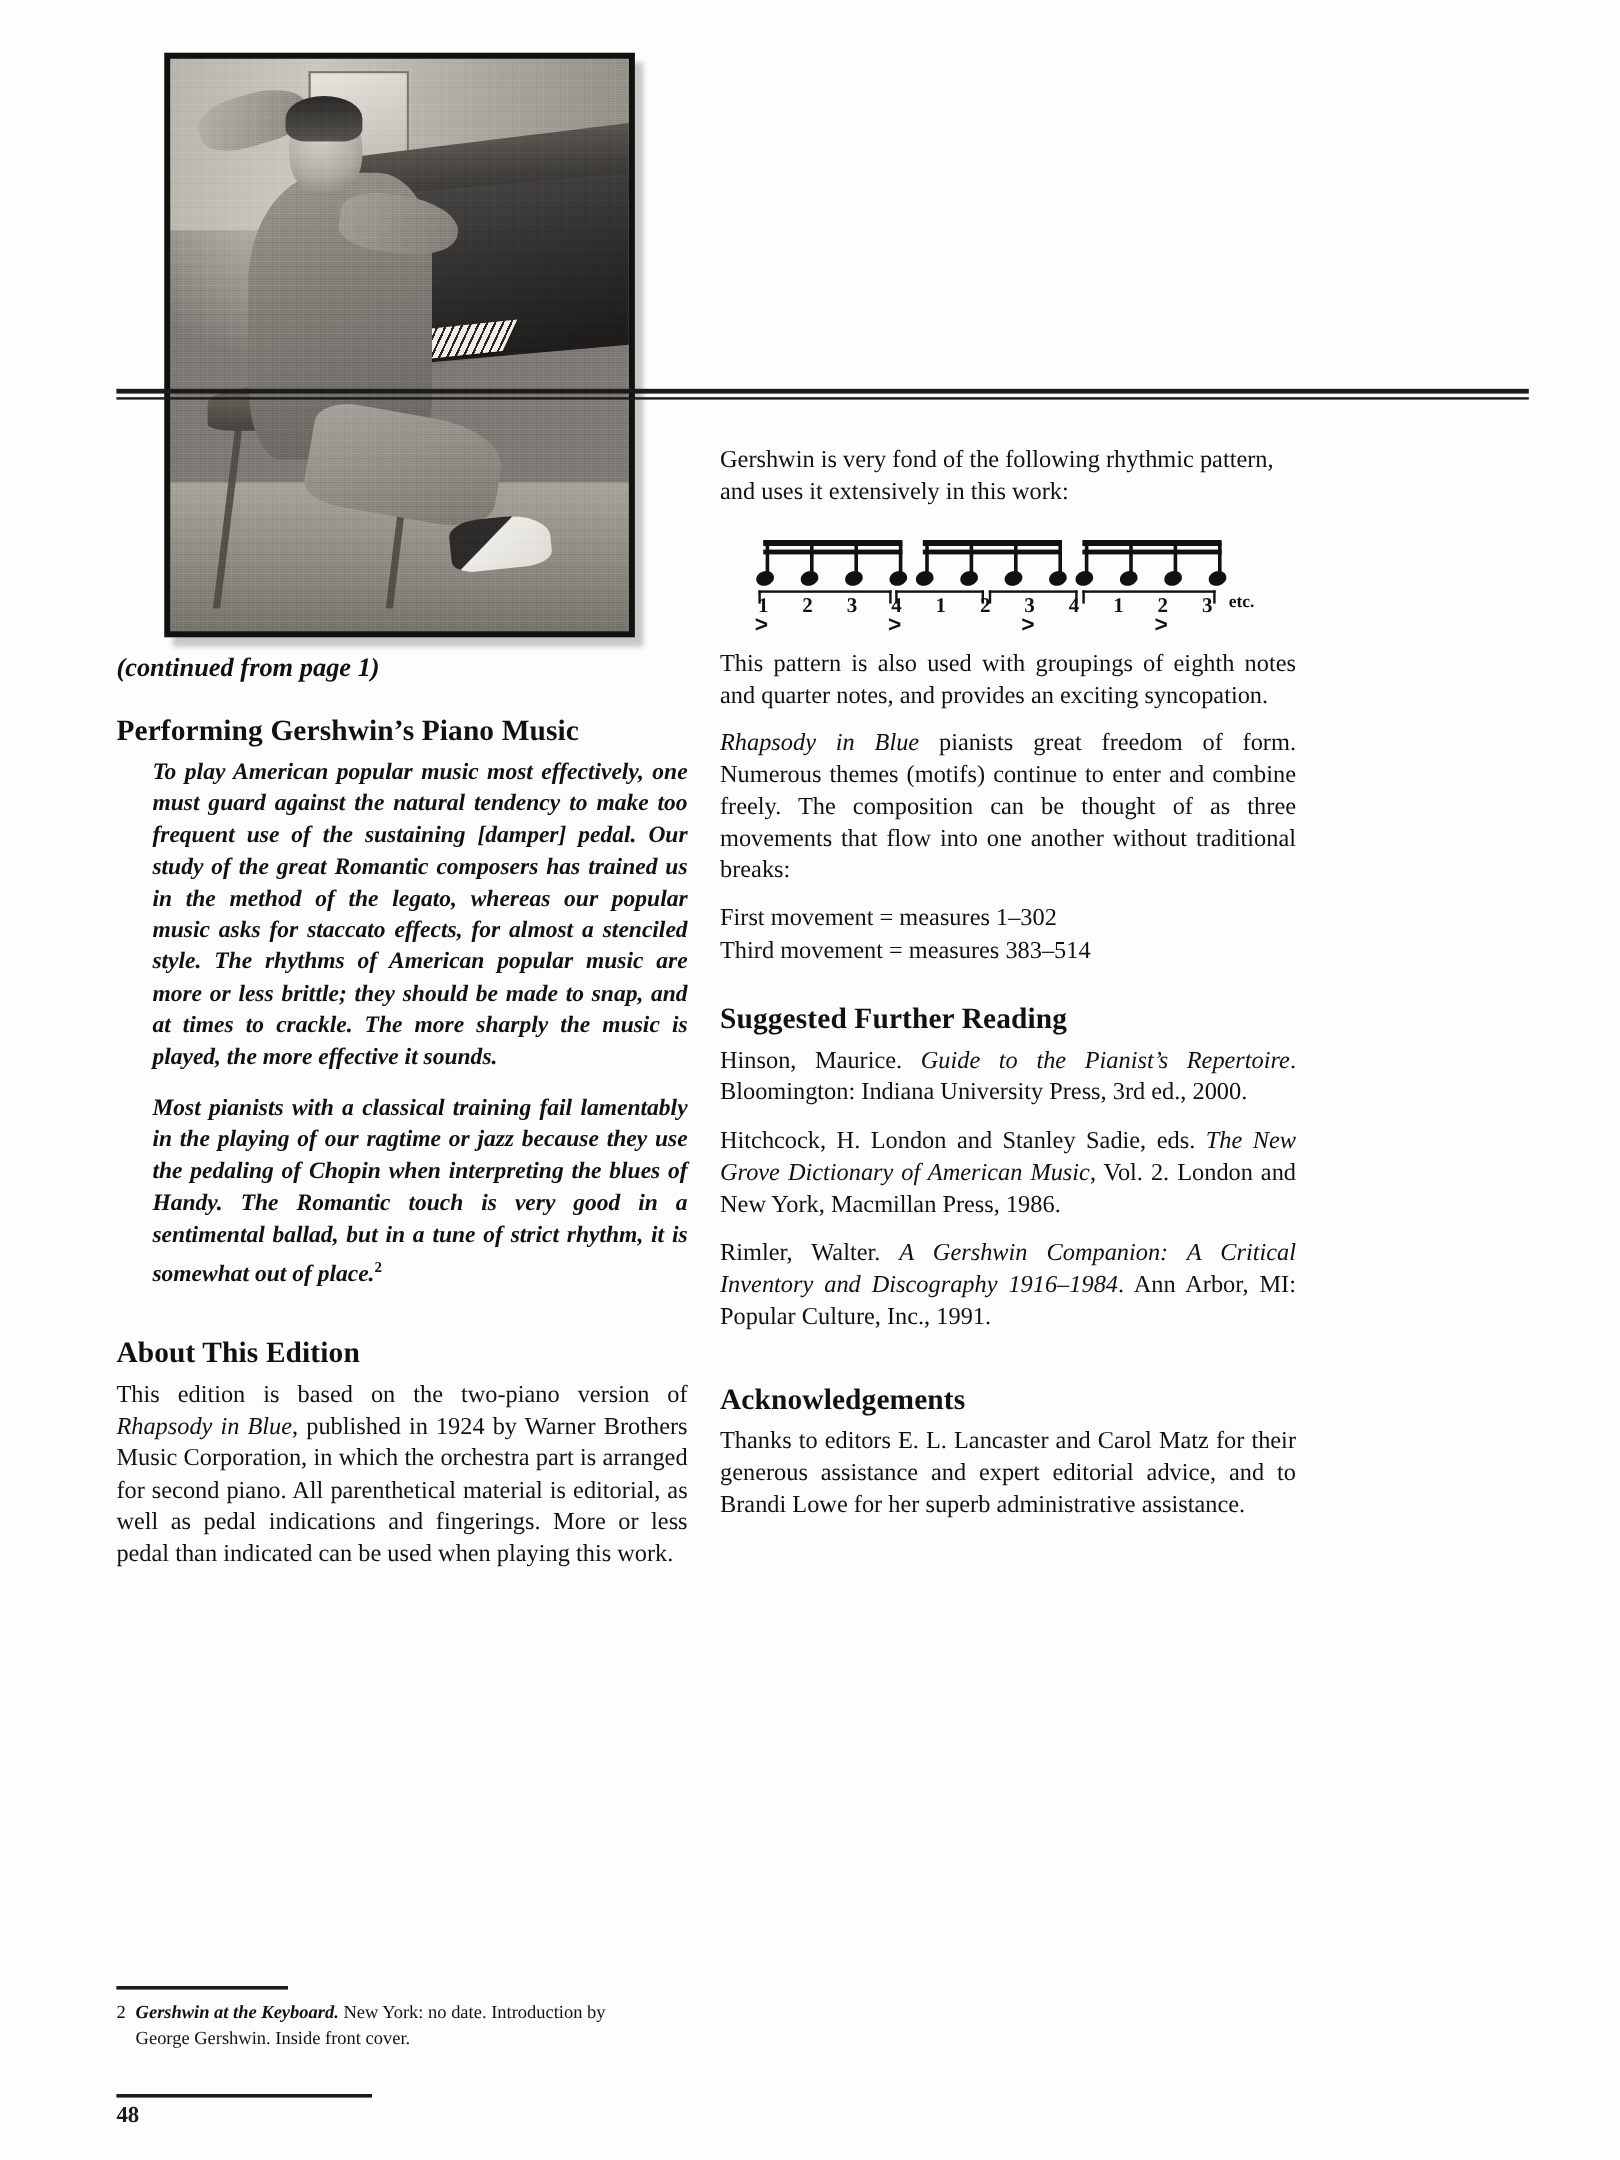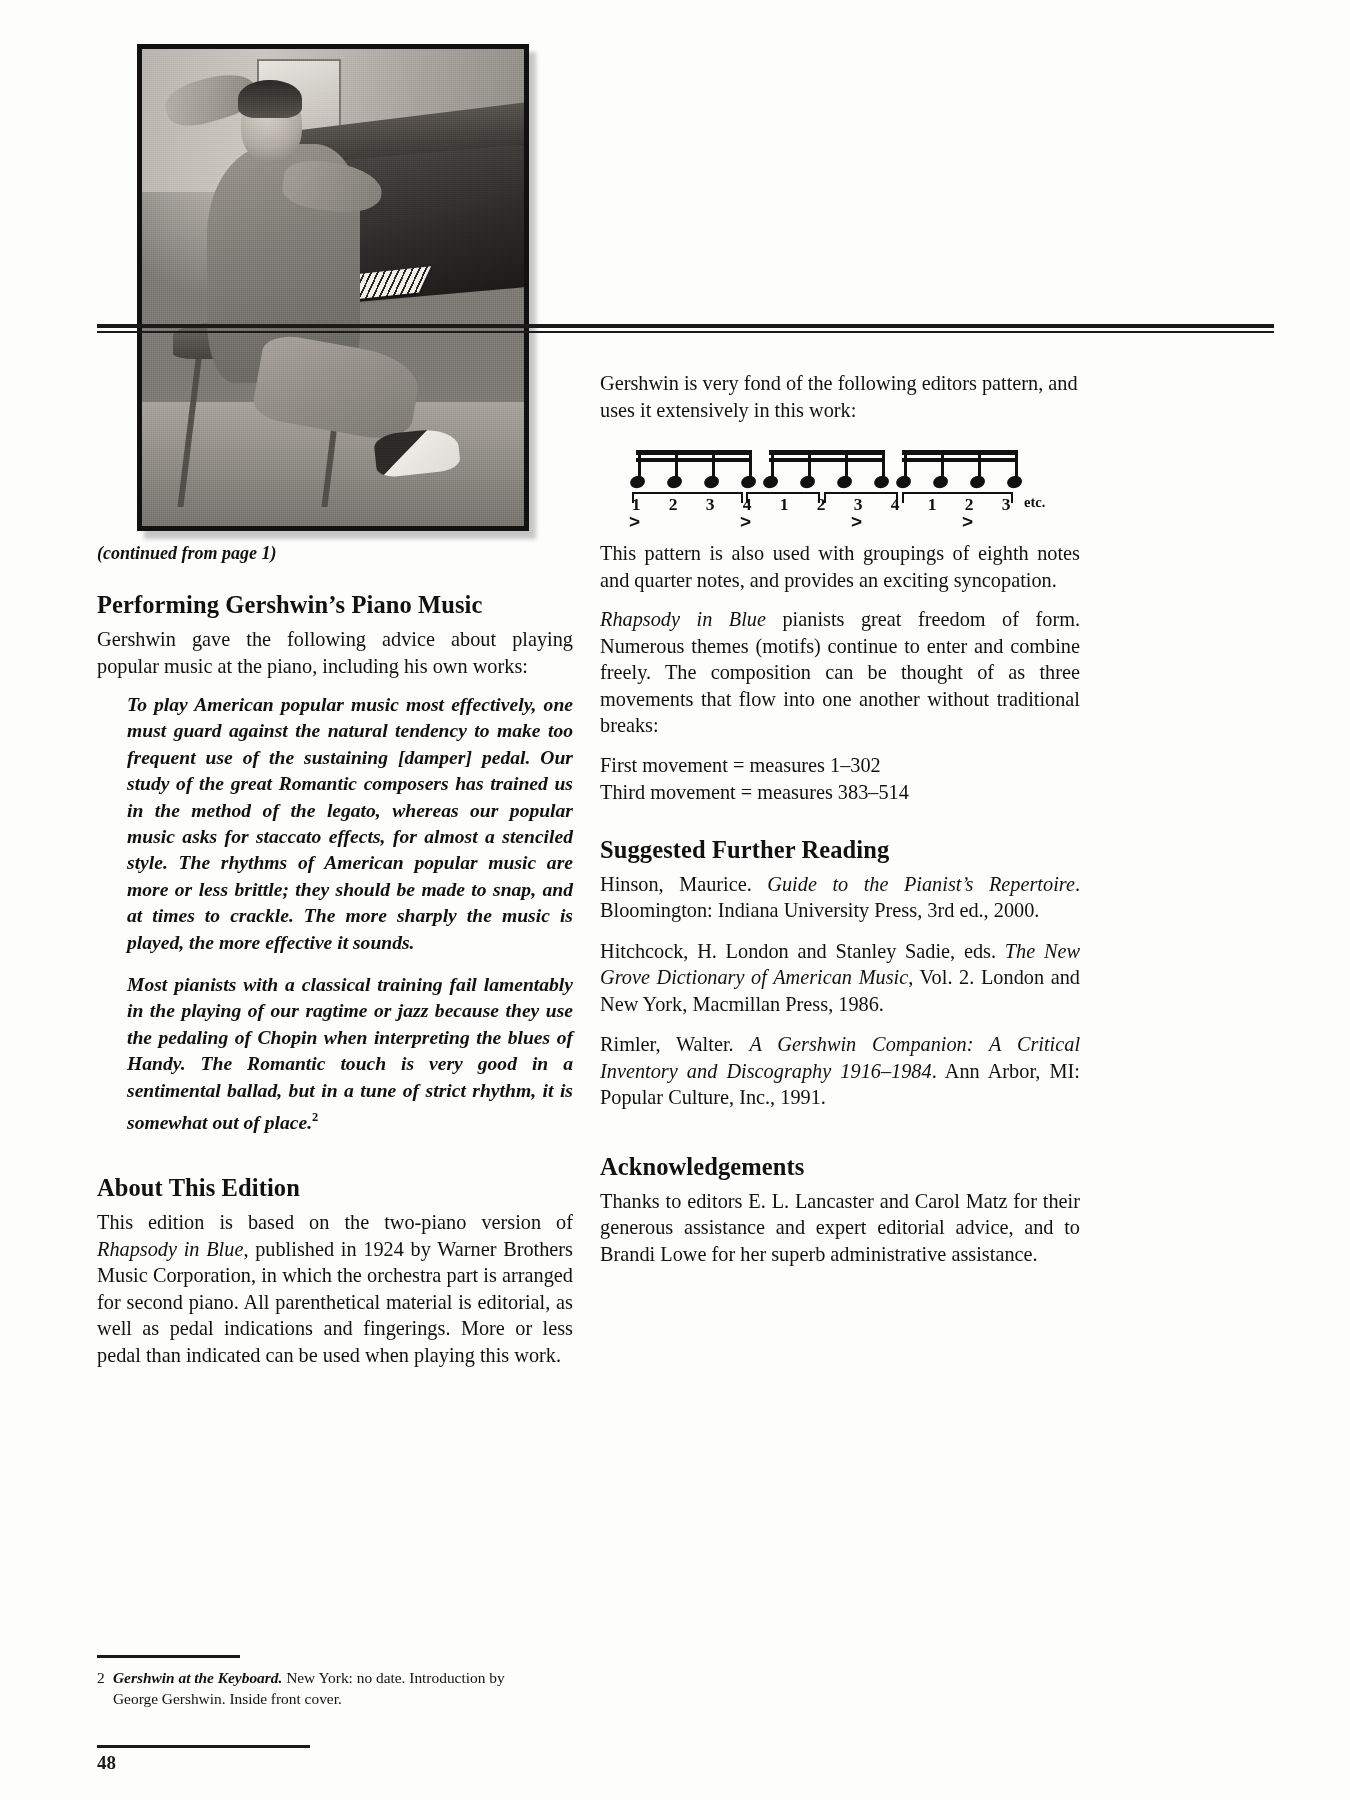--- a/index.html
+++ b/index.html
@@ -186,21 +186,21 @@
     font-size: 20.3px;
     line-height: 26.5px;
     margin: 0 0 13px 0;
     text-align: justify;
   }
   p.body.nojust { text-align: left; }
 
   .continued {
     font-style: italic;
     font-weight: bold;
-    font-size: 18px;
+    font-size: 22px;
     margin: 0 0 27px 0;
   }
 
   blockquote.quote {
     margin: 0 0 0 30px;
     padding: 0;
     font-style: italic;
     font-weight: bold;
     font-size: 19.6px;
     line-height: 26.4px;
@@ -354,36 +354,35 @@
     <div class="r1"></div>
     <div class="r2"></div>
   </div>
 
   <div class="col-left">
 
     <div class="continued">(continued from page 1)</div>
 
     <h2 class="sec">Performing Gershwin’s Piano Music</h2>
 
-    <p class="body">Gershwin gave the following advice about playing popular music at the piano, including his own works:</p>
 
     <blockquote class="quote">
       <p>To play American popular music most effectively, one must guard against the natural tendency to make too frequent use of the sustaining [damper] pedal. Our study of the great Romantic composers has trained us in the method of the legato, whereas our popular music asks for staccato effects, for almost a stenciled style. The rhythms of American popular music are more or less brittle; they should be made to snap, and at times to crackle. The more sharply the music is played, the more effective it sounds.</p>
       <p><span>Most pianists with a classical training fail lamentably in the playing of our ragtime or jazz because they use the pedaling of Chopin when interpreting the blues of Handy. The Romantic touch is very good in a sentimental ballad, but in a tune of strict rhythm, it is somewhat out of place.</span><sup class="fn">2</sup></p>
     </blockquote>
 
     <h2 class="sec sec-gap" style="margin-top:38px">About This Edition</h2>
 
     <p class="body"><span>This edition is based on the two-piano version of </span><i>Rhapsody in Blue</i><span>, published in 1924 by Warner Brothers Music Corporation, in which the orchestra part is arranged for second piano. All parenthetical material is editorial, as well as pedal indications and fingerings. More or less pedal than indicated can be used when playing this work.</span></p>
   </div>
 
   <div class="col-right">
 
 
-    <p class="body nojust">Gershwin is very fond of the following editors pattern, and uses it extensively in this work:</p>
+    <p class="body nojust">Gershwin is very fond of the following rhythmic pattern, and uses it extensively in this work:</p>
 
     <div class="notation">
 
       <div class="beam" style="left:8px;  top:14px; width:116px;"></div>
       <div class="beam2" style="left:8px;  top:22px; width:116px;"></div>
       <div class="stem" style="left:10px; top:16px; height:30px;"></div>
       <div class="stem" style="left:47px; top:16px; height:30px;"></div>
       <div class="stem" style="left:84px; top:16px; height:30px;"></div>
       <div class="stem" style="left:121px;top:16px; height:30px;"></div>
       <div class="notehead" style="left:2px;  top:40px;"></div>

